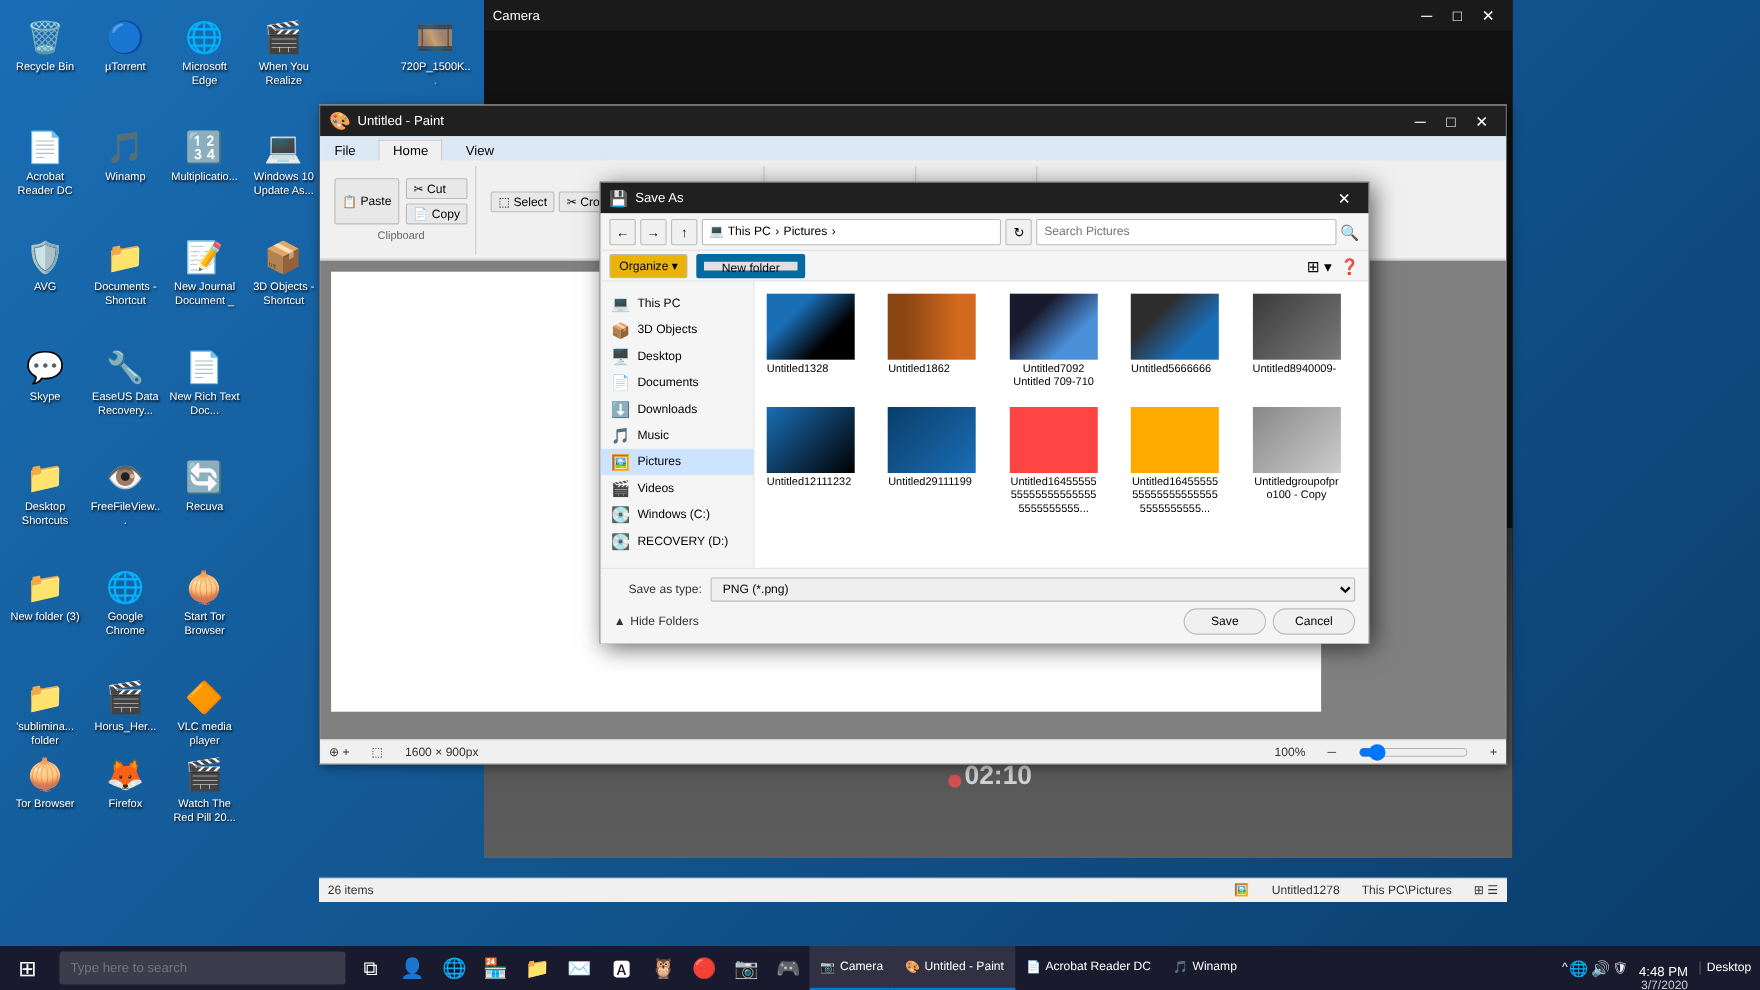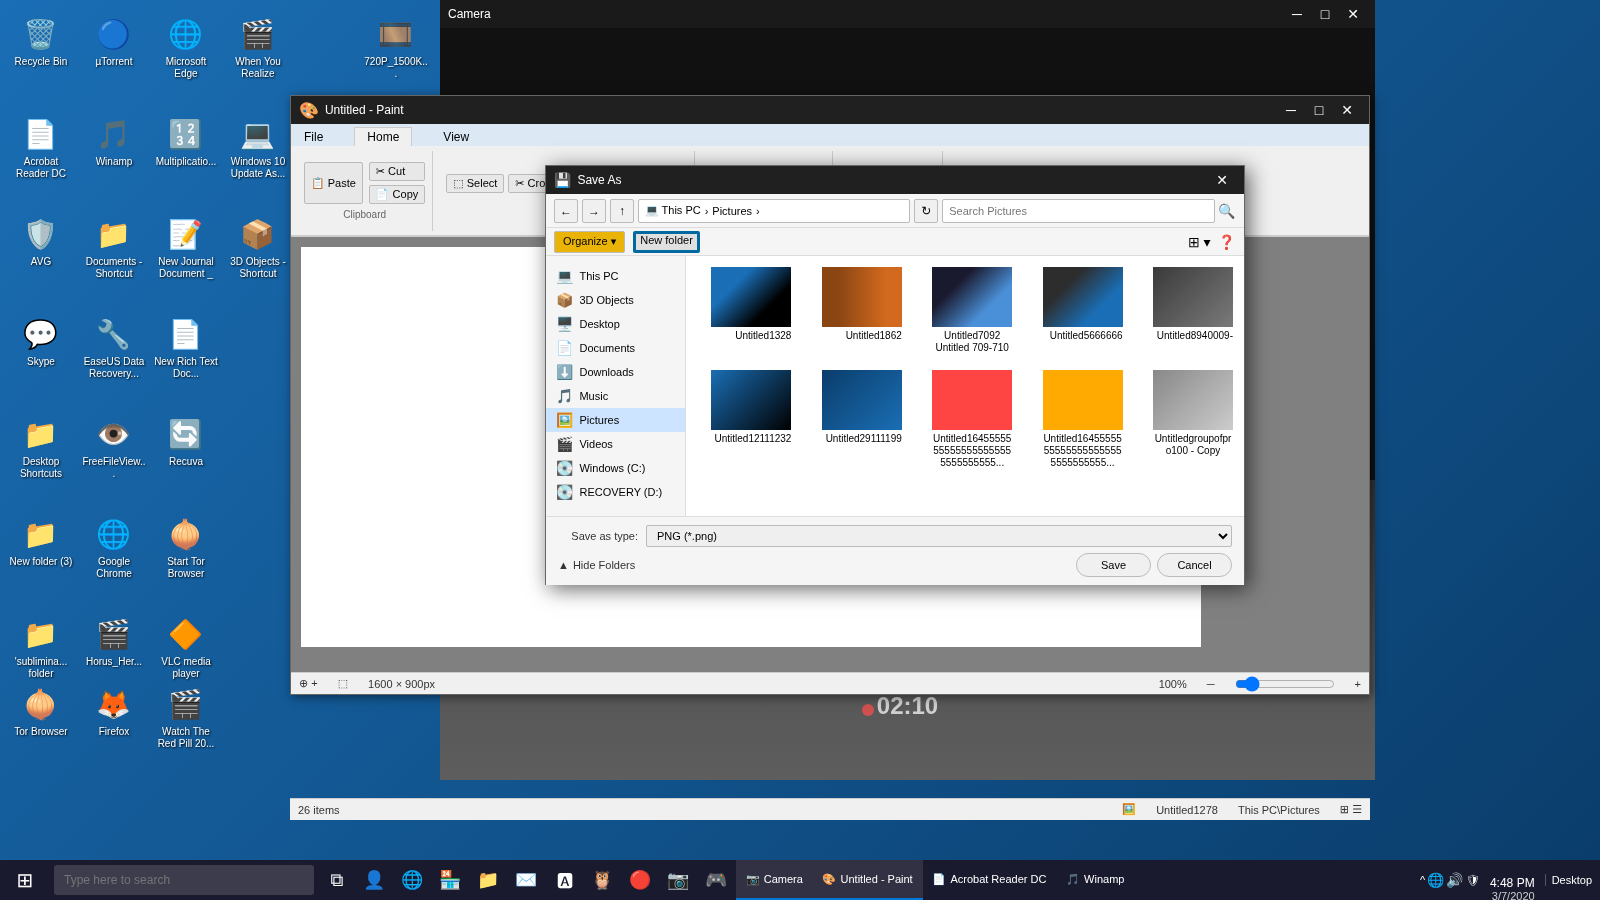--- a/index.html
+++ b/index.html
@@ -169,21 +169,21 @@
       background: #dce9f5;
       height: 22px;
       align-items: flex-end;
     }
     .paint-tab {
       padding: 2px 12px;
       font-size: 12px;
       cursor: pointer;
       border: 1px solid transparent;
       border-bottom: none;
-      margin-right: 18px;
+      margin-right: 8px;
     }
     .paint-tab.active {
       background: #f0f0f0;
       border-color: #ccc;
     }
     #paint-toolbar {
       height: 90px;
       display: flex;
       align-items: center;
       padding: 4px 6px;
@@ -337,23 +337,23 @@
       border: 1px solid #bbb;
       border-radius: 2px;
       cursor: pointer;
       font-size: 11px;
       display: flex;
       align-items: center;
       gap: 4px;
     }
     .new-folder-btn {
       height: 22px;
-      padding: 0 4px;
+      padding: 0 16px;
       background: #e0e0e0;
-      border: 3px solid #0369a1;
+      border: 7px solid #0369a1;
       border-radius: 2px;
       cursor: pointer;
       font-size: 11px;
     }
     #saveas-body {
       display: flex;
       height: 260px;
     }
     #saveas-sidebar {
       width: 140px;
@@ -378,21 +378,21 @@
       background: #fff;
       overflow-y: auto;
       display: grid;
       grid-template-columns: repeat(5, 1fr);
       gap: 6px;
       align-content: start;
     }
     .file-item {
       display: flex;
       flex-direction: column;
-      align-items: flex-end;
+      align-items: flex-start;
       padding: 4px;
       cursor: pointer;
       border: 1px solid transparent;
       font-size: 10px;
       text-align: center;
     }
     .file-thumb {
       width: 80px;
       height: 60px;
       background: #ddd;

